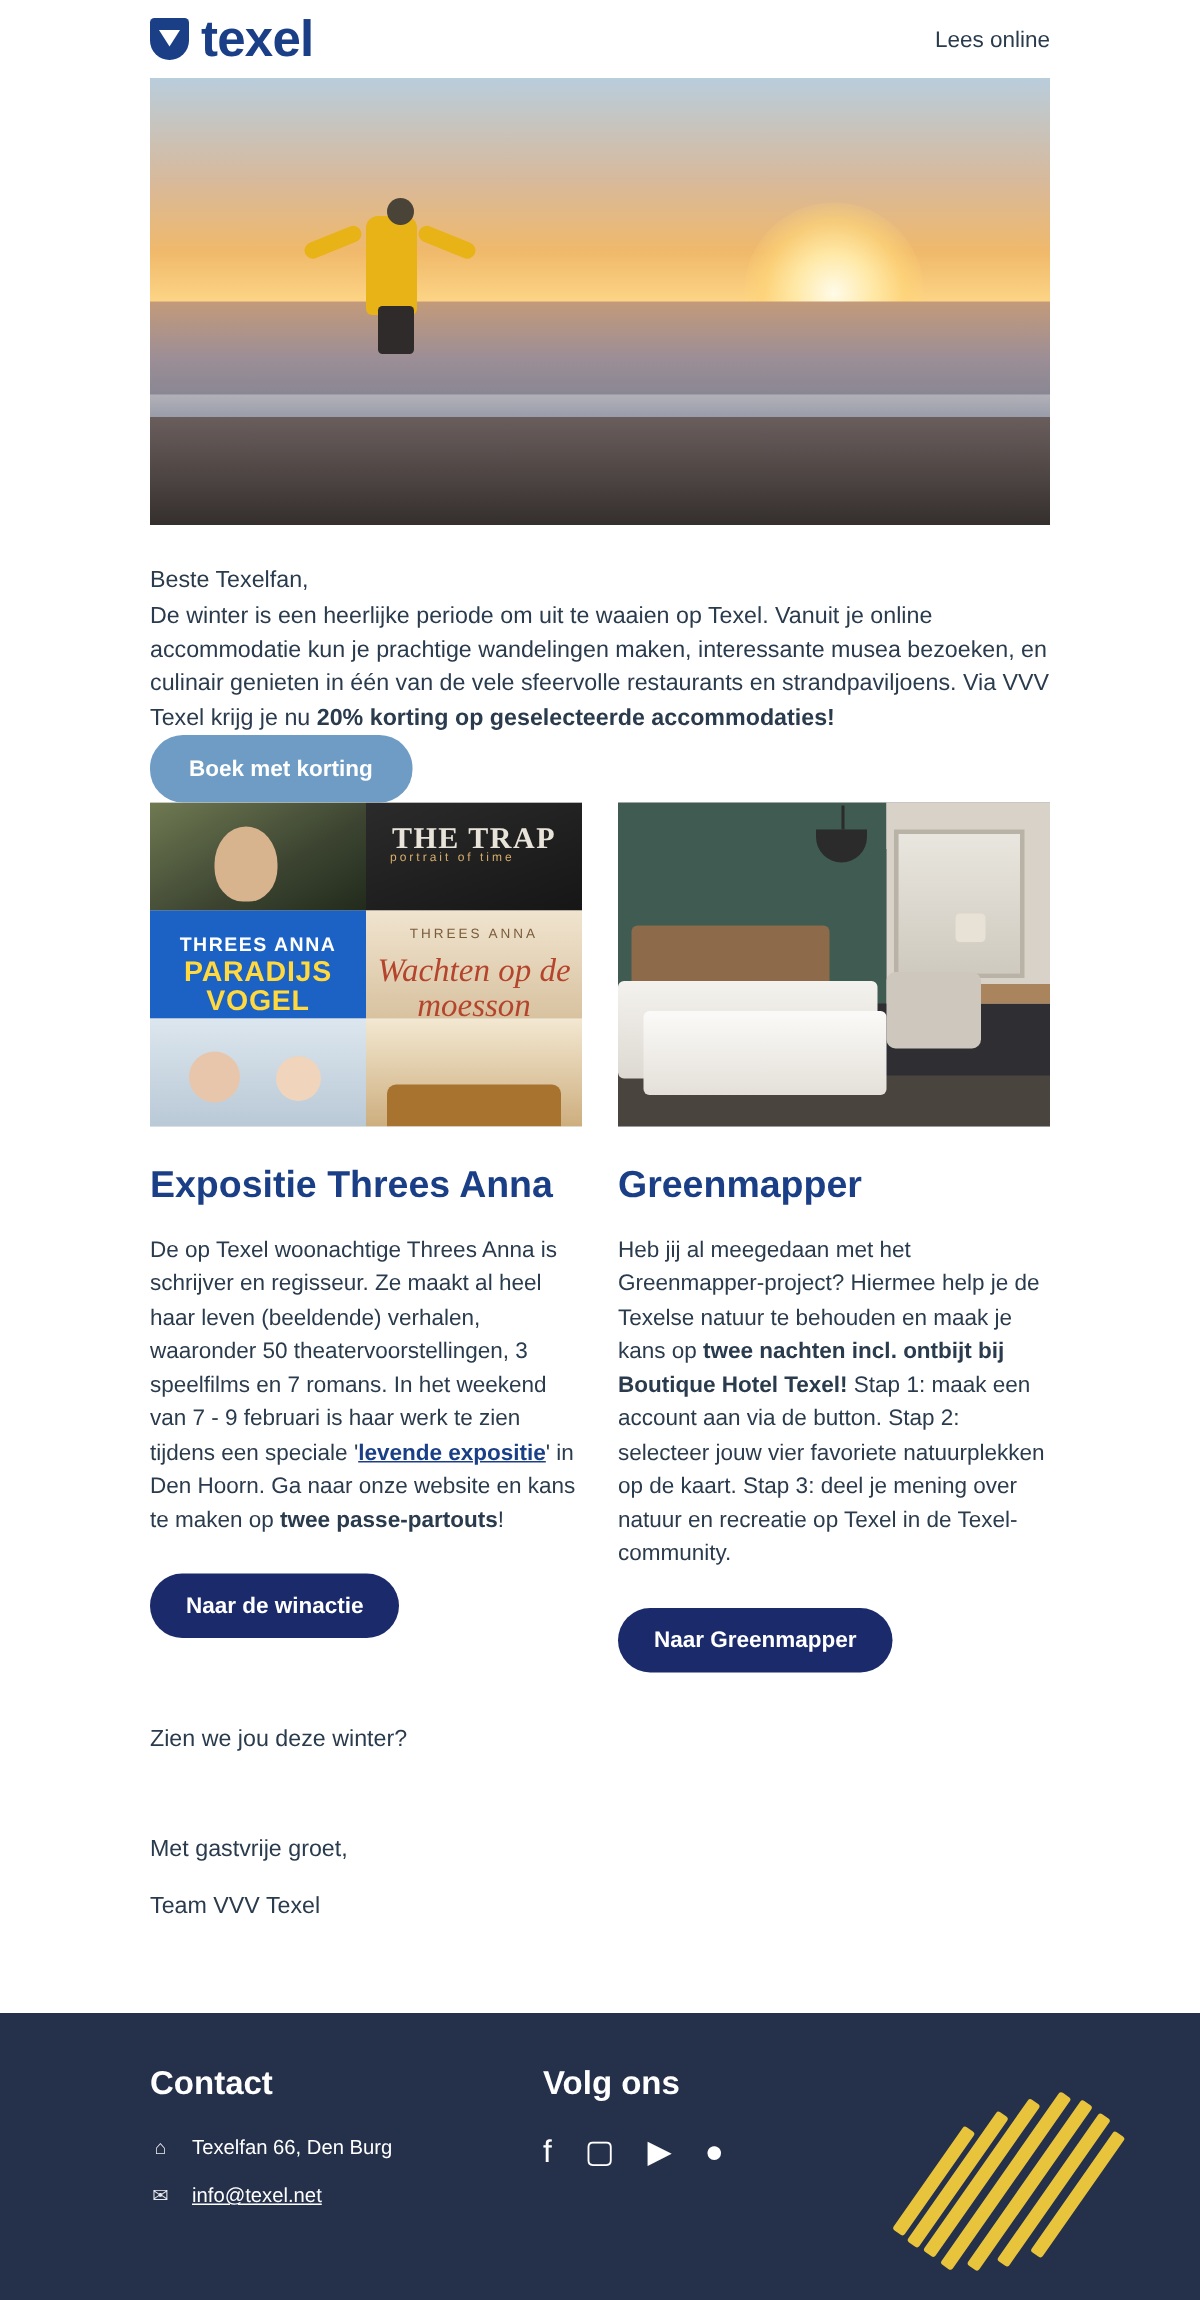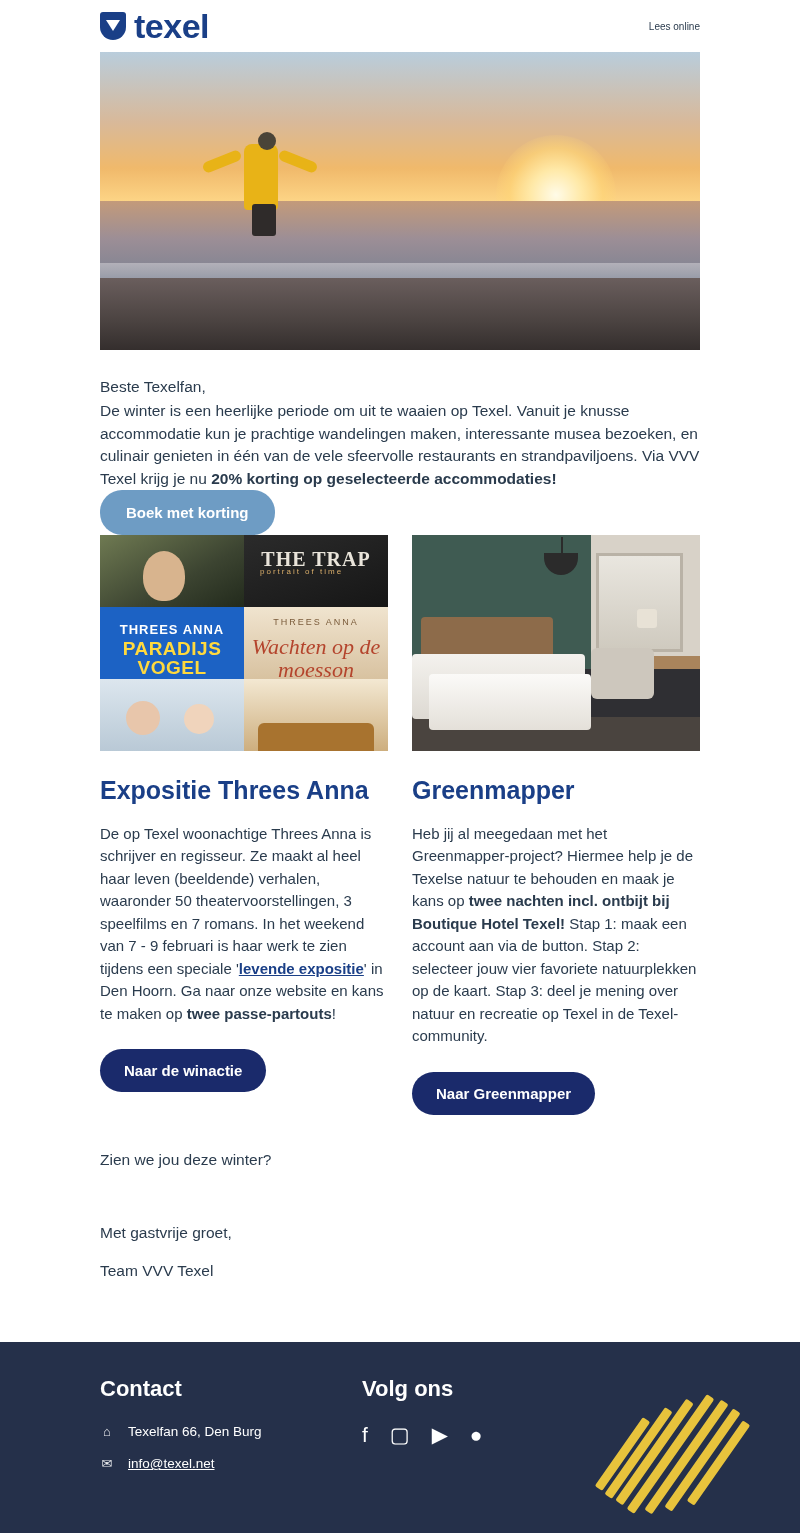--- a/index.html
+++ b/index.html
@@ -46,21 +46,21 @@
     margin-top: -2px;
   }
   .logo-text {
     font-size: 34px;
     font-weight: bold;
     color: #1a3f87;
     letter-spacing: -0.5px;
     line-height: 1;
   }
   .lees-online {
-    font-size: 10px;
+    font-size: 15px;
     color: #2a3b4d;
     text-decoration: none;
   }
 
   
   .hero {
     width: 600px;
     height: 298px;
     margin: 0 100px;
     position: relative;
@@ -324,21 +324,21 @@
     <div class="figure-body"></div>
     <div class="figure-head"></div>
     <div class="legs"></div>
   </div>
 
   <div class="content">
 
     
     <div class="intro">
       <p class="l1">Beste Texelfan,</p>
-      <p><span>De winter is een heerlijke periode om uit te waaien op Texel. Vanuit je knusse accommodatie kun je prachtige wandelingen maken, interessante musea bezoeken, en culinair genieten in één van de vele sfeervolle restaurants en strandpaviljoens. Via VVV Texel krijg je nu </span><b>20% korting op geselecteerde accommodaties!</b></p>
+      <p><span>De winter is een heerlijke periode om uit te waaien op Texel. Vanuit je online accommodatie kun je prachtige wandelingen maken, interessante musea bezoeken, en culinair genieten in één van de vele sfeervolle restaurants en strandpaviljoens. Via VVV Texel krijg je nu </span><b>20% korting op geselecteerde accommodaties!</b></p>
     </div>
 
     <a class="btn btn-light" href="#">Boek met korting</a>
 
     
     <div class="cols">
 
       <div class="col">
         <div class="col-img">
           <div class="collage">

